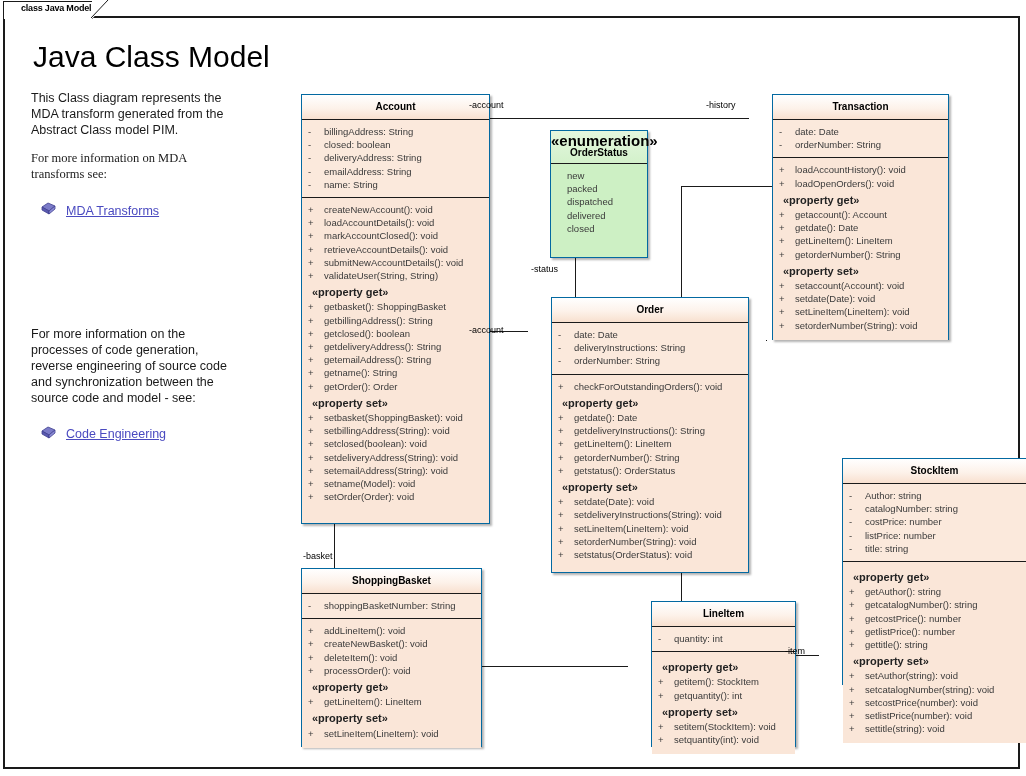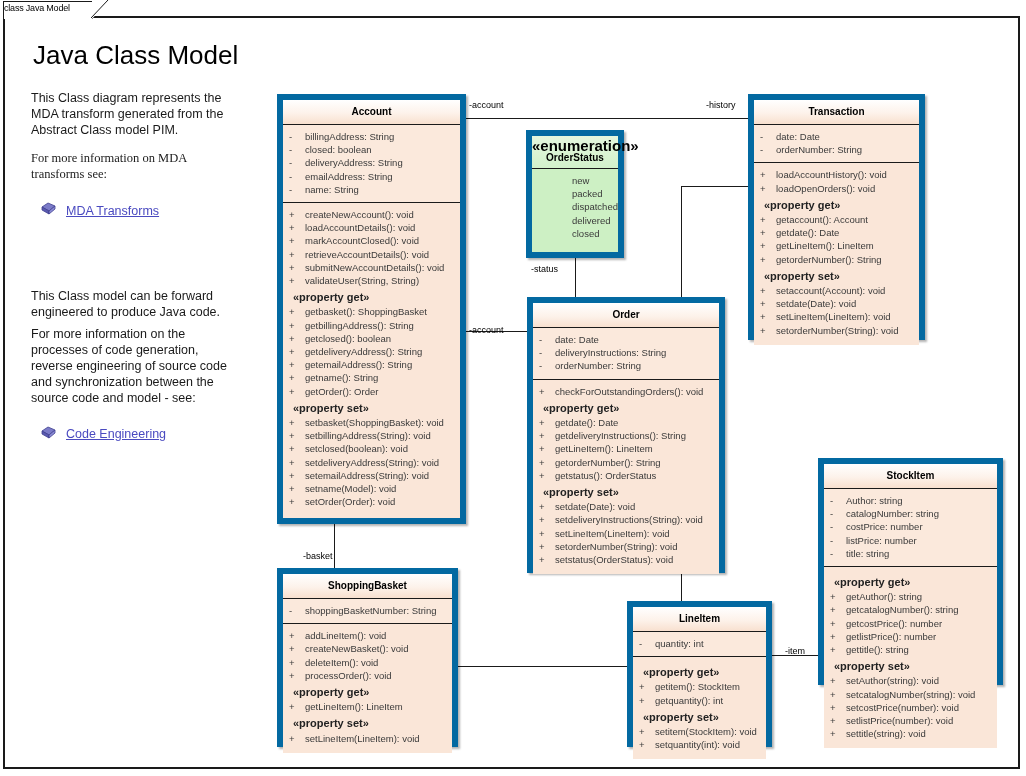--- a/index.html
+++ b/index.html
@@ -25,42 +25,42 @@
   .tab{
     position:absolute;left:3px;top:1px;
     height:18px;width:90px;
     background:#ffffff;
     border:1px solid #1a1a1a;
     border-bottom:none;
     box-sizing:border-box;
     z-index:5;
   }
   .tab-label{
-    position:absolute;left:4px;top:3px;
-    font-size:9px;font-weight:normal;color:#000;
+    position:absolute;left:21px;top:3px;
+    font-size:9px;font-weight:bold;color:#000;
     letter-spacing:-.2px;white-space:nowrap;
     z-index:6;
   }
   .tab-corner{
     position:absolute;left:92px;top:1px;
     width:0;height:0;
     border-left:16px solid #ffffff;
     border-bottom:18px solid transparent;
     z-index:5;
   }
   .tab-corner-line{
     position:absolute;left:91px;top:0px;
     width:19px;height:19px;
     z-index:6;
   }
 
   
   .page-title{
     position:absolute;left:33px;top:40px;
-    font-size:26px;color:#000;
+    font-size:30px;color:#000;
     font-family:"Liberation Sans","DejaVu Sans",sans-serif;
   }
   .note{
     position:absolute;
     font-size:12.5px;line-height:16px;color:#1a1a1a;
     width:210px;
   }
   .link{
     position:absolute;
     font-size:12.5px;color:#4a4ac0;
@@ -68,25 +68,26 @@
     cursor:pointer;white-space:nowrap;
   }
   .link-icon{
     position:absolute;
     width:17px;height:15px;
   }
 
   
   .uml{
     position:absolute;
-    border:6px solid #0369a1;
+    border:1px solid #0369a1;
     box-sizing:border-box;
     background:#fae6d8;
     box-shadow:2px 2px 2px rgba(0,0,0,.30);
     z-index:3;
+    margin-left:24px;
   }
   .uml .hdr{
     background:linear-gradient(to bottom,#ffffff 0%,#fdf2ea 55%,#f8e0cf 100%);
     border-bottom:1px solid #1a1a1a;
     text-align:center;
     font-size:10px;font-weight:bold;color:#000;
     padding:6px 0 6px 0;
     line-height:12px;
   }
   .uml .sec{
@@ -112,21 +113,21 @@
   }
 
   
   .uml.enum{background:#cdf0c4;}
   .uml.enum .hdr{
     background:linear-gradient(to bottom,#e4f7de 0%,#d3f1cb 100%);
     padding:4px 0 4px 0;
   }
   .uml.enum .hdr .st{display:block;font-weight:bold;font-size:15px;}
   .uml.enum .sec,.uml.enum .sec.last{background:#cdf0c4;}
-  .uml.enum .row{color:#3a3a3a;padding-left:24px;}
+  .uml.enum .row{color:#3a3a3a;padding-left:0;}
 
   
   .conn{position:absolute;background:#1a1a1a;z-index:1;}
   .conn.h{height:1px;}
   .conn.v{width:1px;}
   .clabel{
     position:absolute;
     font-size:9px;color:#000;
     background:transparent;
     white-space:nowrap;
@@ -151,21 +152,20 @@
   <div class="note" style="left:31px;top:90px;">This Class diagram represents the MDA transform generated from the Abstract Class model PIM.</div>
   <div class="note" style="left:31px;top:150px;font-family:Liberation Serif, serif;">For more information on MDA transforms see:</div>
 
   <svg class="link-icon" style="left:40px;top:201px;" viewBox="0 0 17 15">
     <polygon points="2,6 8,2 15,5 9,10" fill="#7b7bc8" stroke="#3f3f8f" stroke-width="0.8"></polygon>
     <polygon points="2,6 2,9 9,13 9,10" fill="#5a5ab0" stroke="#3f3f8f" stroke-width="0.8"></polygon>
     <polygon points="9,10 15,5 15,8 9,13" fill="#8c8cd6" stroke="#3f3f8f" stroke-width="0.8"></polygon>
   </svg>
   <div class="link" style="left:66px;top:204px;">MDA Transforms</div>
 
-  <div class="note" style="left:31px;top:288px;">This Class model can be forward engineered to produce Java code.</div>
   <div class="note" style="left:31px;top:326px;">For more information on the processes of code generation, reverse engineering of source code and synchronization between the source code and model - see:</div>
 
   <svg class="link-icon" style="left:40px;top:425px;" viewBox="0 0 17 15">
     <polygon points="2,6 8,2 15,5 9,10" fill="#7b7bc8" stroke="#3f3f8f" stroke-width="0.8"></polygon>
     <polygon points="2,6 2,9 9,13 9,10" fill="#5a5ab0" stroke="#3f3f8f" stroke-width="0.8"></polygon>
     <polygon points="9,10 15,5 15,8 9,13" fill="#8c8cd6" stroke="#3f3f8f" stroke-width="0.8"></polygon>
   </svg>
   <div class="link" style="left:66px;top:427px;">Code Engineering</div>
 
   <div class="conn h" style="left:466px;top:118px;width:283px;"></div>

